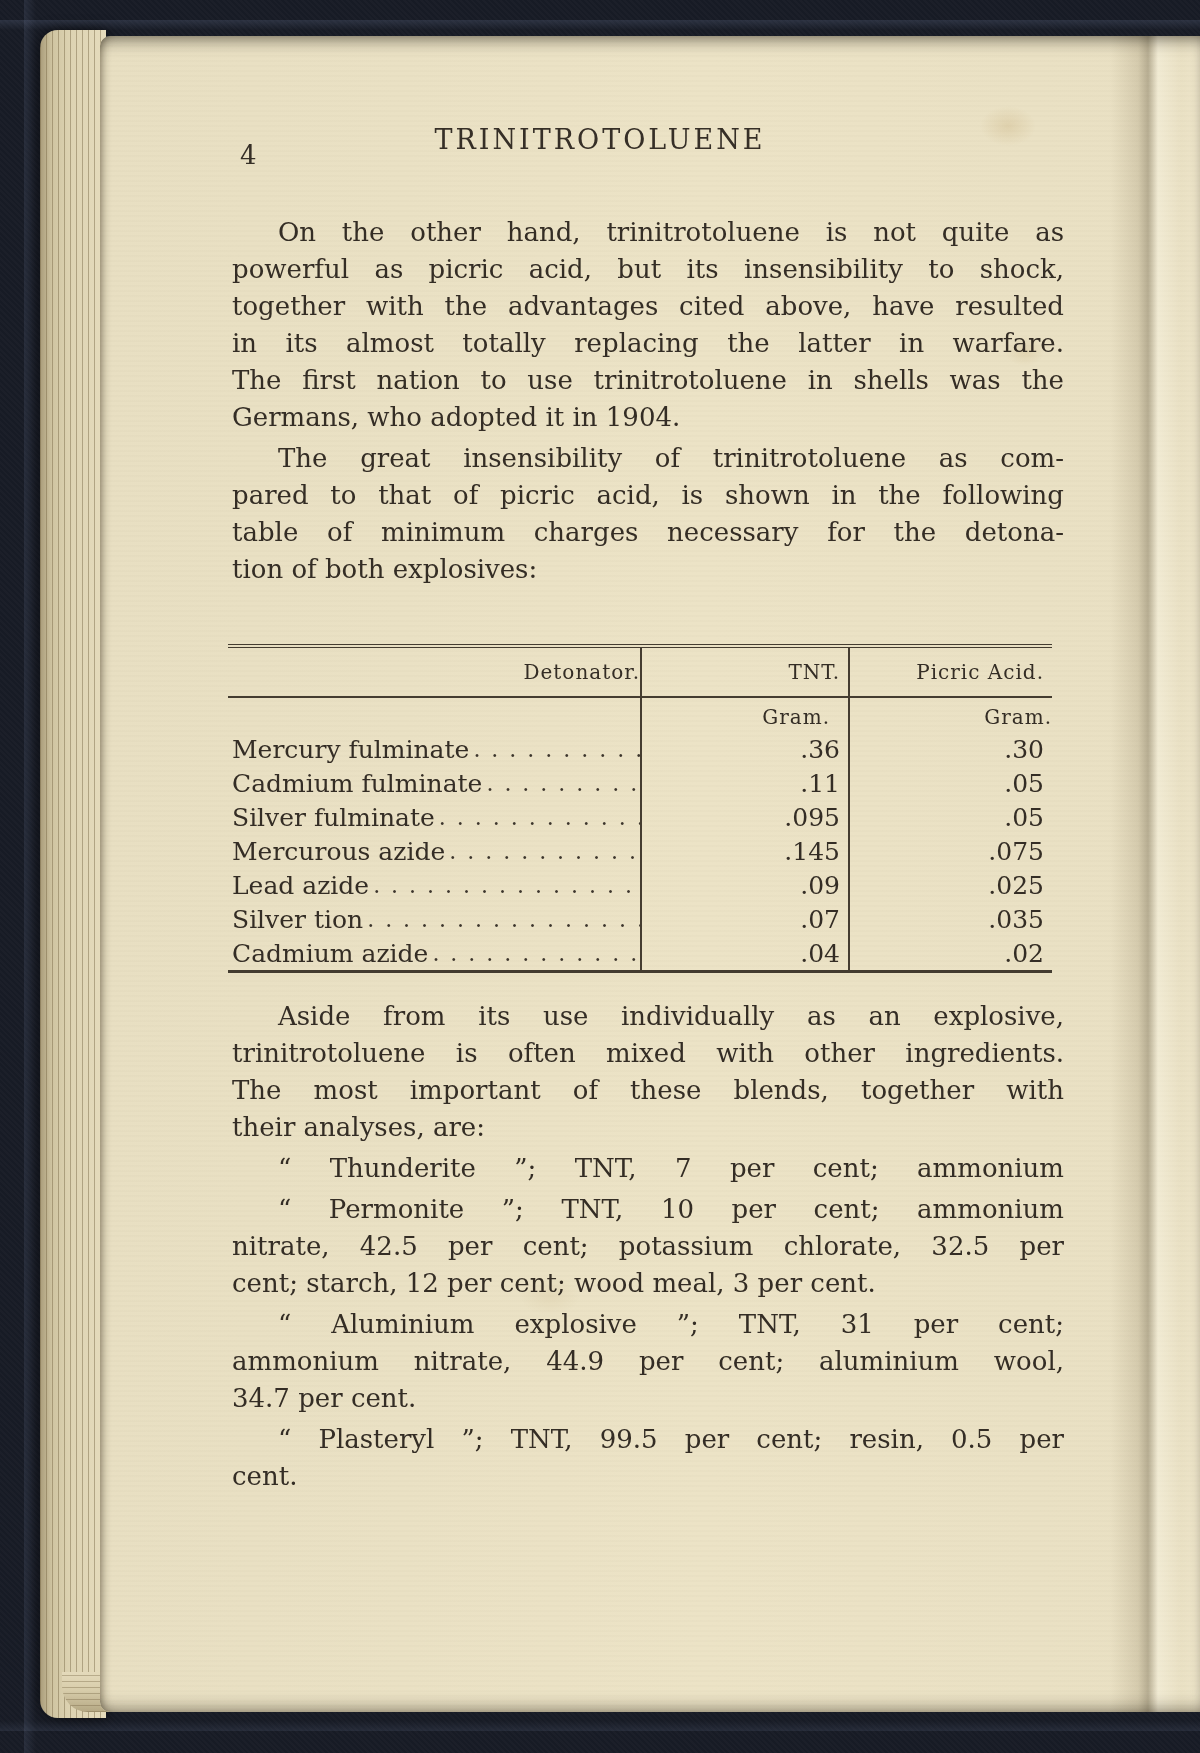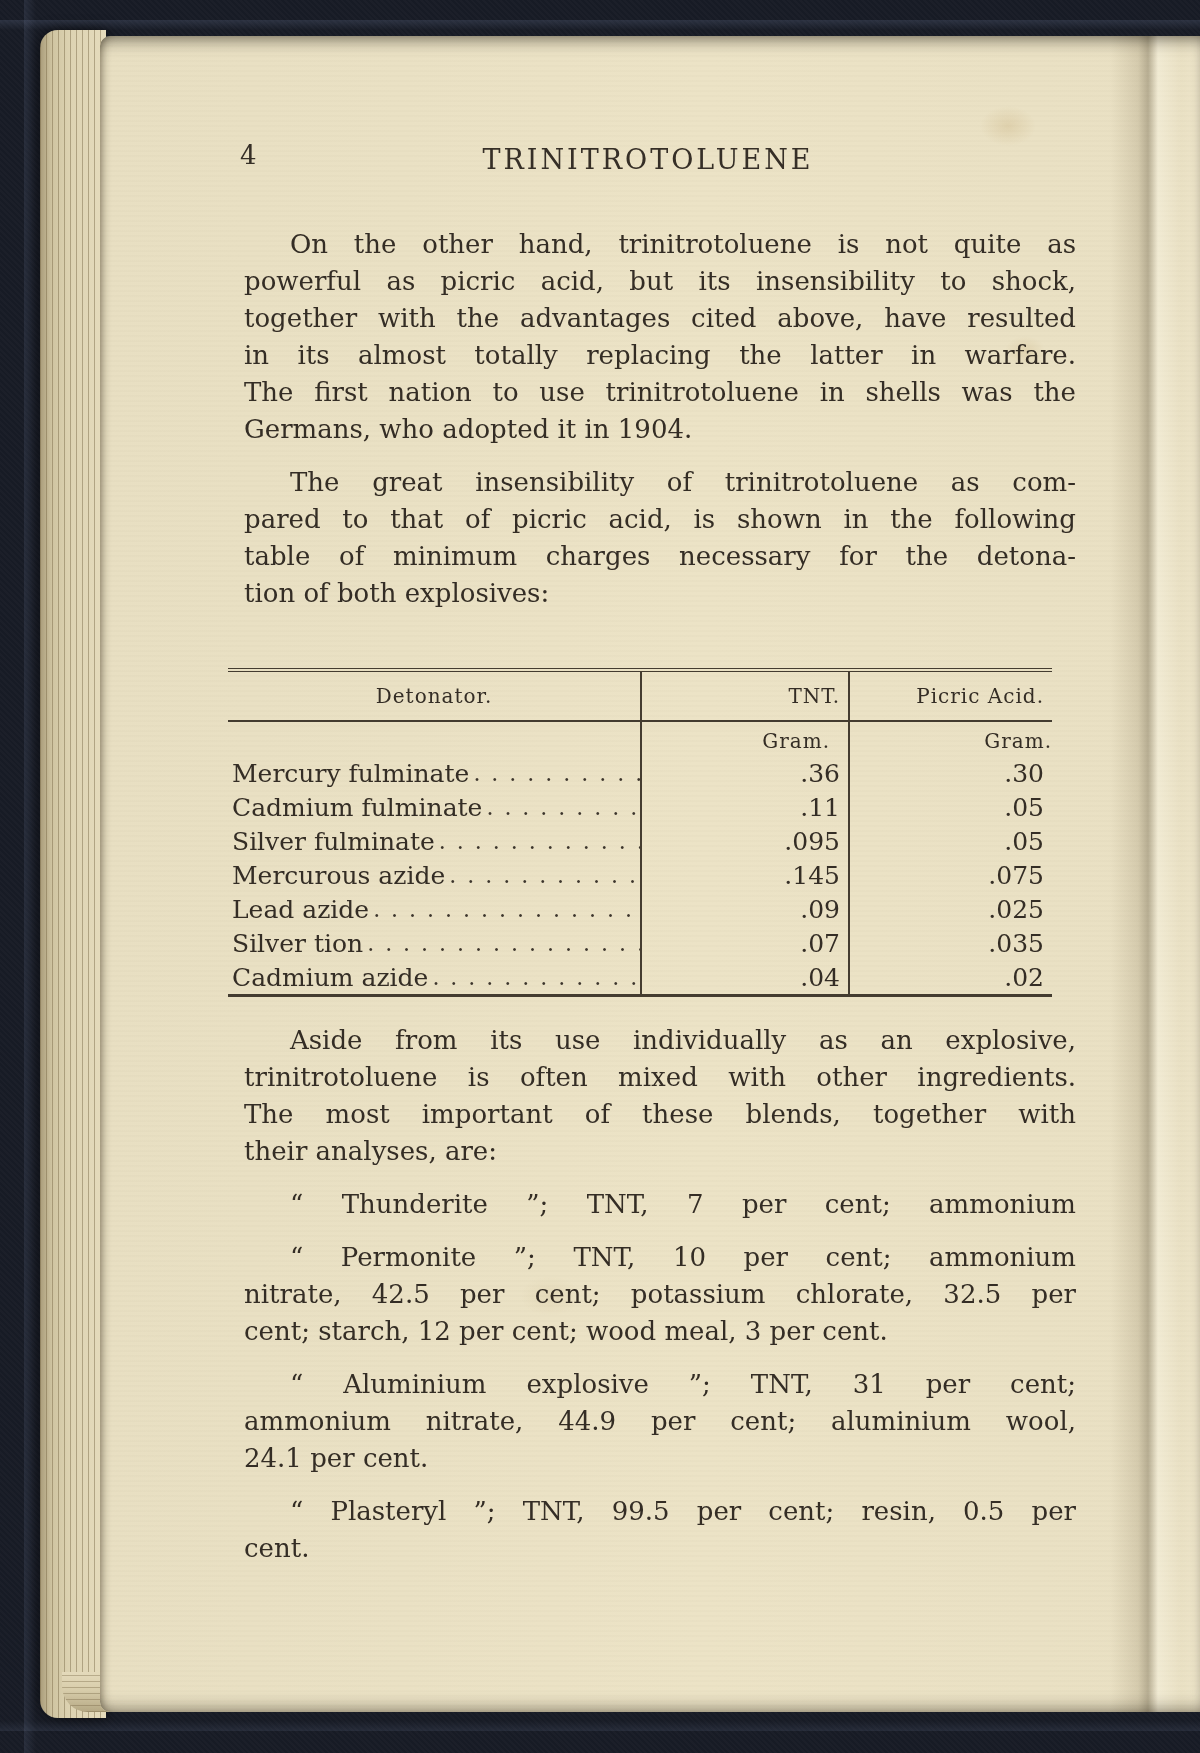--- a/index.html
+++ b/index.html
@@ -42,43 +42,43 @@
       color:#362f27;}
   .stain{position:absolute;border-radius:50%;}
   .stain.s1{left:880px;top:70px;width:56px;height:40px;
       background:radial-gradient(closest-side, rgba(164,124,52,0.16), rgba(164,124,52,0));}
   .stain.s2{left:905px;top:300px;width:40px;height:30px;
       background:radial-gradient(closest-side, rgba(164,124,52,0.14), rgba(164,124,52,0));}
   .stain.s3{left:420px;top:1240px;width:60px;height:40px;
       background:radial-gradient(closest-side, rgba(150,115,50,0.08), rgba(150,115,50,0));}
 
   .pagenum{position:absolute;left:140px;top:104px;font-size:26px;}
-  .runhead{position:absolute;left:0;top:108px;width:1000px;text-align:center;
-           font-size:27px;letter-spacing:3px;padding-left:48px;}
+  .runhead{position:absolute;left:0;top:88px;width:1000px;text-align:center;
+           font-size:27px;letter-spacing:3px;}
 
   .textcol{position:absolute;left:128px;top:174px;width:832px;
            font-size:26px;line-height:37px;color:#342d25;}
-  .para{margin:16px;}
+  .para{margin:4px;}
   .line{width:832px;}
   .line.j{text-align:justify;text-align-last:justify;}
   .line.last{text-align:left;}
   .line.ind{text-indent:46px;}
 
   
   .dtable{position:relative;width:824px;margin:56px 0 25px 0;
           border-top:4px double #443c30;border-bottom:3px solid #443c30;}
   .vline{position:absolute;top:0;bottom:0;width:2px;background:#443c30;}
   .vline.v1{left:412px;}
   .vline.v2{left:620px;}
   .thead{display:flex;align-items:center;height:48px;border-bottom:2px solid #443c30;
          font-size:20px;letter-spacing:1px;}
   .c1{width:412px;}
   .c2{width:200px;text-align:right;}
   .c3{width:204px;text-align:right;}
-  .thead .c1{text-align:center;}
+  .thead .c1{text-align:right;}
   .trow{display:flex;align-items:center;height:34px;font-size:25px;}
   .trow.unit{height:30px;font-size:20px;margin-top:4px;letter-spacing:1px;gap:32px;}
   .trow .c1{display:flex;align-items:flex-start;padding-left:4px;box-sizing:border-box;}
   .rname{white-space:nowrap;}
   .leader{flex:1;overflow:hidden;white-space:nowrap;font-size:22px;color:#3c352c;padding:0 8px 0 4px;}
   .leader::before{content:". . . . . . . . . . . . . . . . . . . . . . . . . . . . . . . . . .";letter-spacing:2px;}
 </style>
 </head>
 <body>
 
@@ -193,21 +193,21 @@
           <div class="line j ind">“ Thunderite ”; TNT, 7 per cent; ammonium</div>
         </div>
         <div class="para">
           <div class="line j ind">“ Permonite ”; TNT, 10 per cent; ammonium</div>
           <div class="line j">nitrate, 42.5 per cent; potassium chlorate, 32.5 per</div>
           <div class="line last">cent; starch, 12 per cent; wood meal, 3 per cent.</div>
         </div>
         <div class="para">
           <div class="line j ind">“ Aluminium explosive ”; TNT, 31 per cent;</div>
           <div class="line j">ammonium nitrate, 44.9 per cent; aluminium wool,</div>
-          <div class="line last">24.1 per cent.</div>
+          <div class="line last">34.7 per cent.</div>
         </div>
         <div class="para">
           <div class="line j ind">“ Plasteryl ”; TNT, 99.5 per cent; resin, 0.5 per</div>
           <div class="line last">cent.</div>
         </div>
       </div>
   </div>
 </div>
 
 </body></html>

